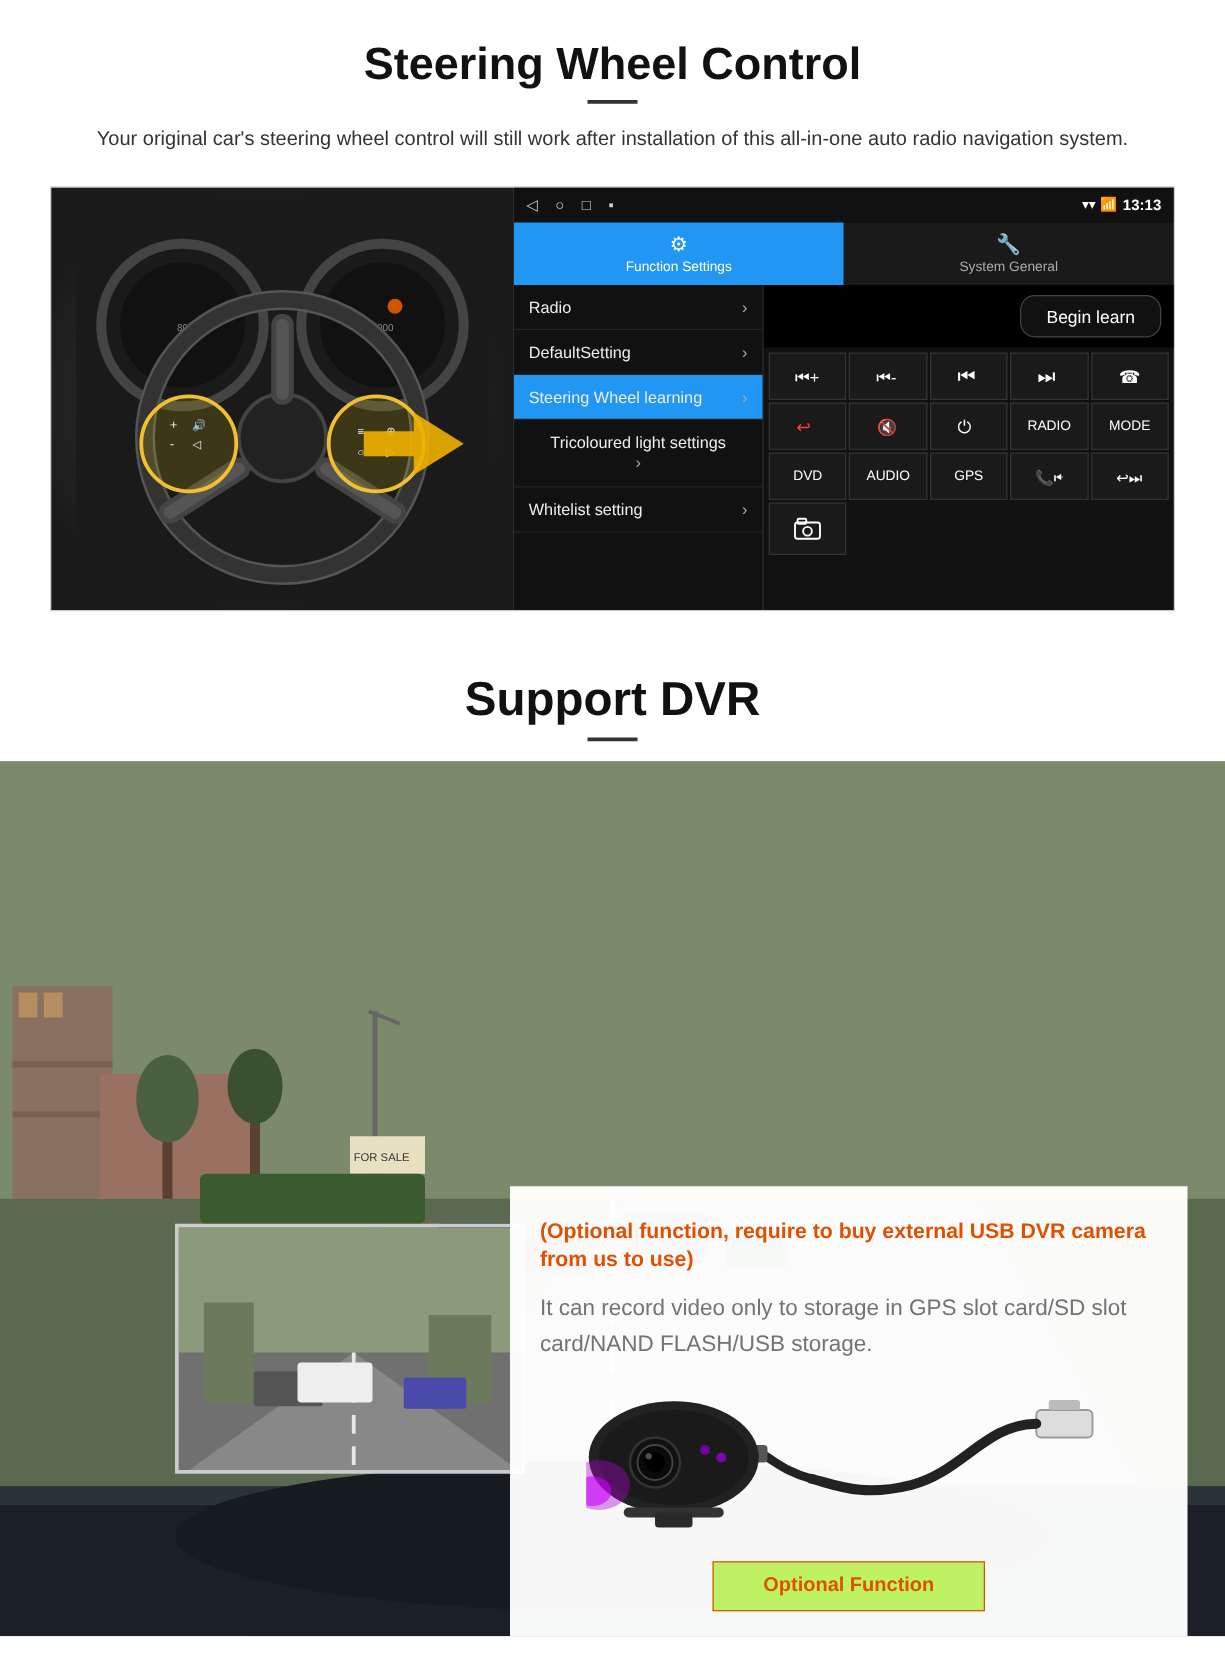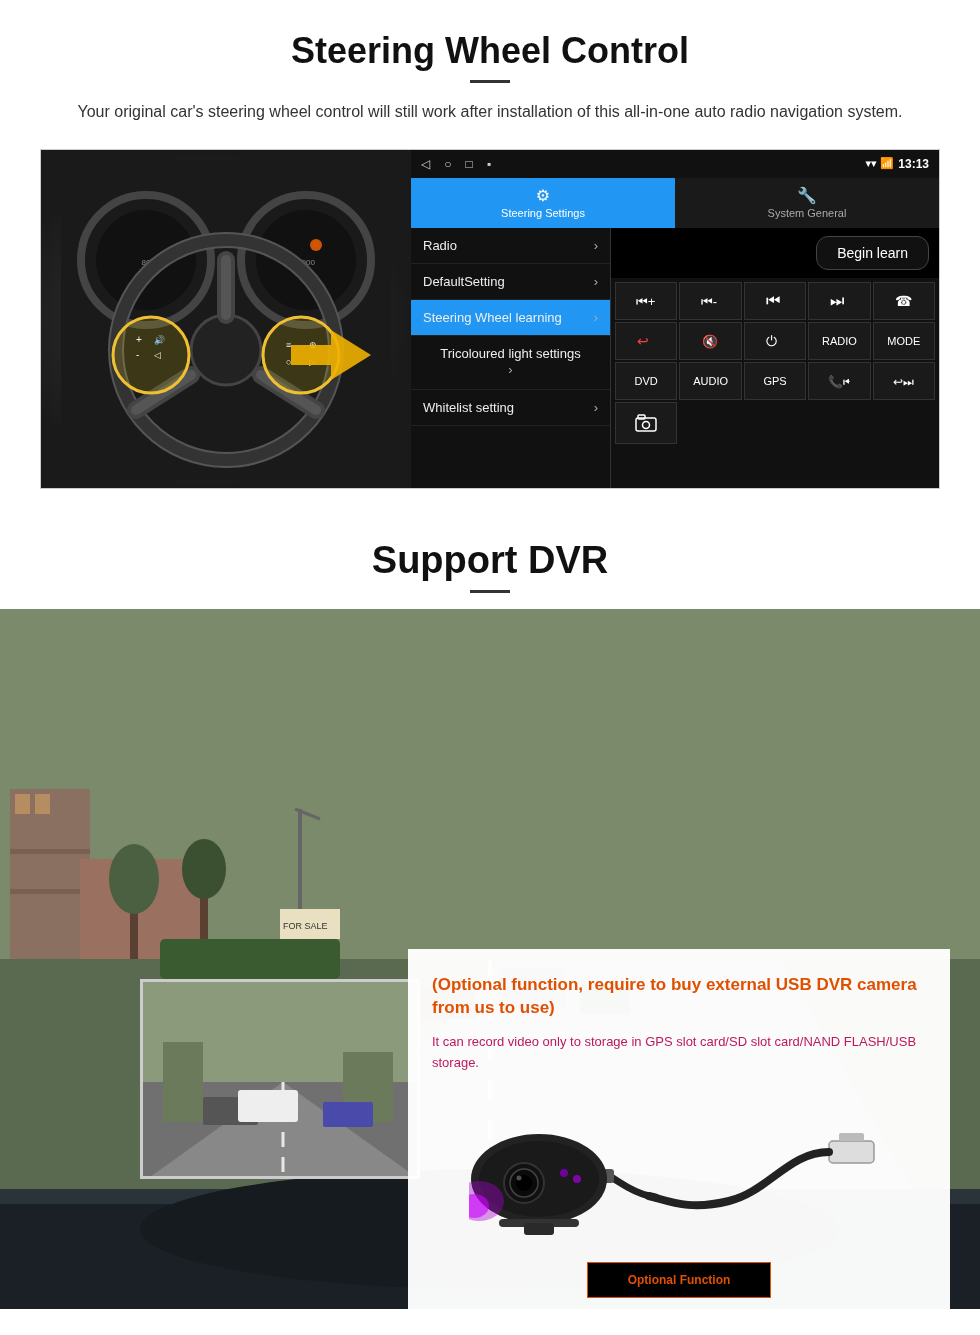--- a/index.html
+++ b/index.html
@@ -225,41 +225,41 @@
       z-index: 20;
     }
     .dvr-card .optional-text {
       color: #e05000;
       font-size: 17px;
       font-weight: 700;
       line-height: 1.4;
       margin-bottom: 12px;
     }
     .dvr-card .desc-text {
-      color: #be185d;
-      font-size: 13px;
+      color: #737373;
+      font-size: 18px;
       line-height: 1.6;
-      margin-bottom: 32px;
+      margin-bottom: 3px;
     }
     .dvr-card .dvr-camera-img {
       width: 100%;
       height: 140px;
       display: flex;
       align-items: center;
       justify-content: center;
       margin-bottom: 16px;
     }
     .dvr-card .optional-btn {
       display: block;
       margin: 0 auto;
       border: 1px solid #e05000;
       color: #e05000;
-      background: #000000;
+      background: #bef264;
       padding: 10px 40px;
-      font-size: 12px;
+      font-size: 16px;
       font-weight: 600;
       cursor: pointer;
       width: fit-content;
     }
 
     
     .dash-cam-thumb {
       position: absolute;
       bottom: 130px;
       left: 140px;
@@ -359,21 +359,21 @@
         <span class="icons">
           <span>▾▾</span>
           <span>📶</span>
           <span class="time">13:13</span>
         </span>
       </div>
 
       <div class="android-tabs">
         <div class="android-tab active">
           <span class="tab-icon">⚙</span>
-          <span>Steering Settings</span>
+          <span>Function Settings</span>
         </div>
         <div class="android-tab inactive">
           <span class="tab-icon">🔧</span>
           <span>System General</span>
         </div>
       </div>
 
       <div class="android-menu">
 
         <div class="menu-list">

